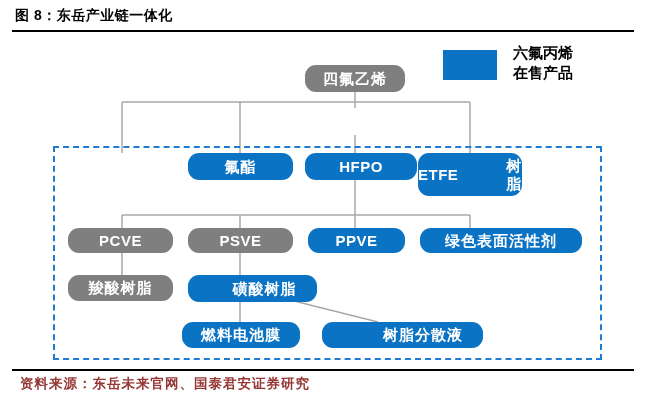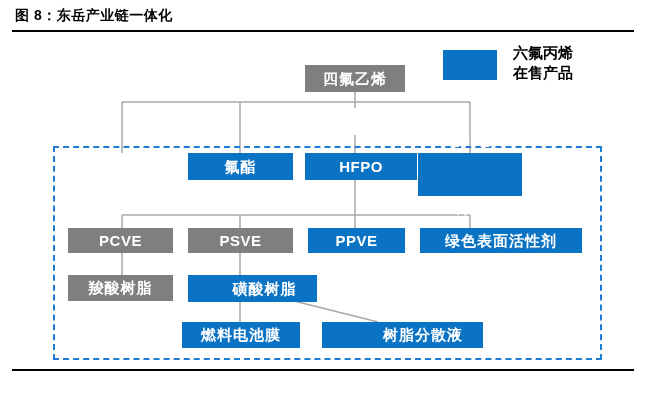--- a/index.html
+++ b/index.html
@@ -33,25 +33,25 @@
   #connectors line{stroke:#a8a8a8;stroke-width:1.5;}
   
   #product-area{
     position:absolute;left:53px;top:146px;width:549px;height:214px;
     box-sizing:border-box;border:2px dashed #1e7ad3;
   }
   
   .node{
     position:absolute;display:flex;align-items:center;justify-content:center;
     color:#ffffff;font-weight:bold;font-size:15px;text-align:left;
-    letter-spacing:1px;line-height:18px;
+    letter-spacing:1px;line-height:18px;border-radius:11px;
   }
   .node.blue{background:#0b73c4;}
   .node.gray{background:#7f7f7f;}
-  .node.two-line{flex-direction:column;letter-spacing:0.5px;gap:48px;}
+  .node.two-line{letter-spacing:0.5px;gap:48px;}
   #node-tfe        {left:305px;top:65px; width:100px;height:27px;}
   #node-hfp        {left:305px;top:108px;width:100px;height:27px;}
   #node-sultone    {left:68px; top:153px;width:105px;height:27px;}
   #node-fluoroester{left:188px;top:153px;width:105px;height:27px;}
   #node-hfpo       {left:305px;top:153px;width:112px;height:27px;letter-spacing:0.5px;}
   #node-etfe       {left:418px;top:153px;width:104px;height:43px;}
   #node-pcve       {left:68px; top:228px;width:105px;height:25px;letter-spacing:0.5px;}
   #node-psve       {left:188px;top:228px;width:105px;height:25px;letter-spacing:0.5px;}
   #node-ppve       {left:308px;top:228px;width:97px; height:25px;letter-spacing:0.5px;}
   #node-surfactant {left:420px;top:228px;width:162px;height:25px;}
@@ -136,14 +136,15 @@
     <span>磺酸树脂</span>
   </div>
   <div class="node blue" id="node-fuelcell">
     <span>燃料电池膜</span>
   </div>
   <div class="node blue" id="node-dispersion">
     <span>树脂分散液</span>
   </div>
 
   <div id="source-rule"></div>
+  <div id="source-line">资料来源：东岳未来官网、国泰君安证券研究</div>
 
 </div>
 
 </body></html>

